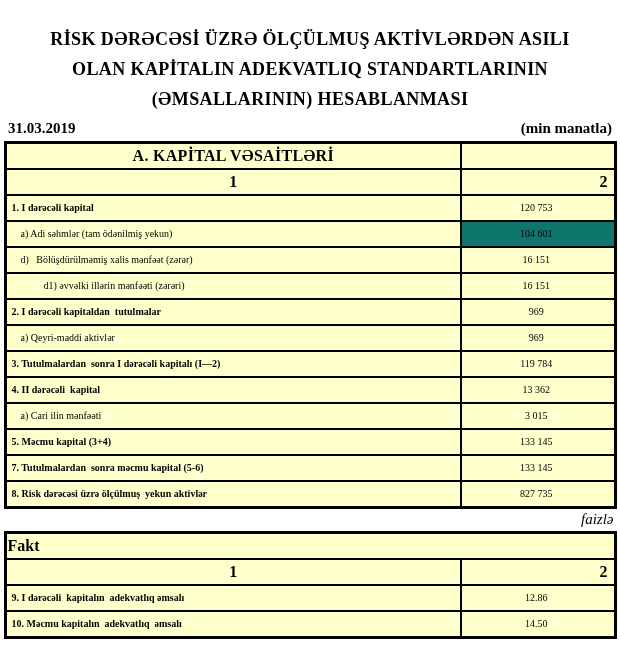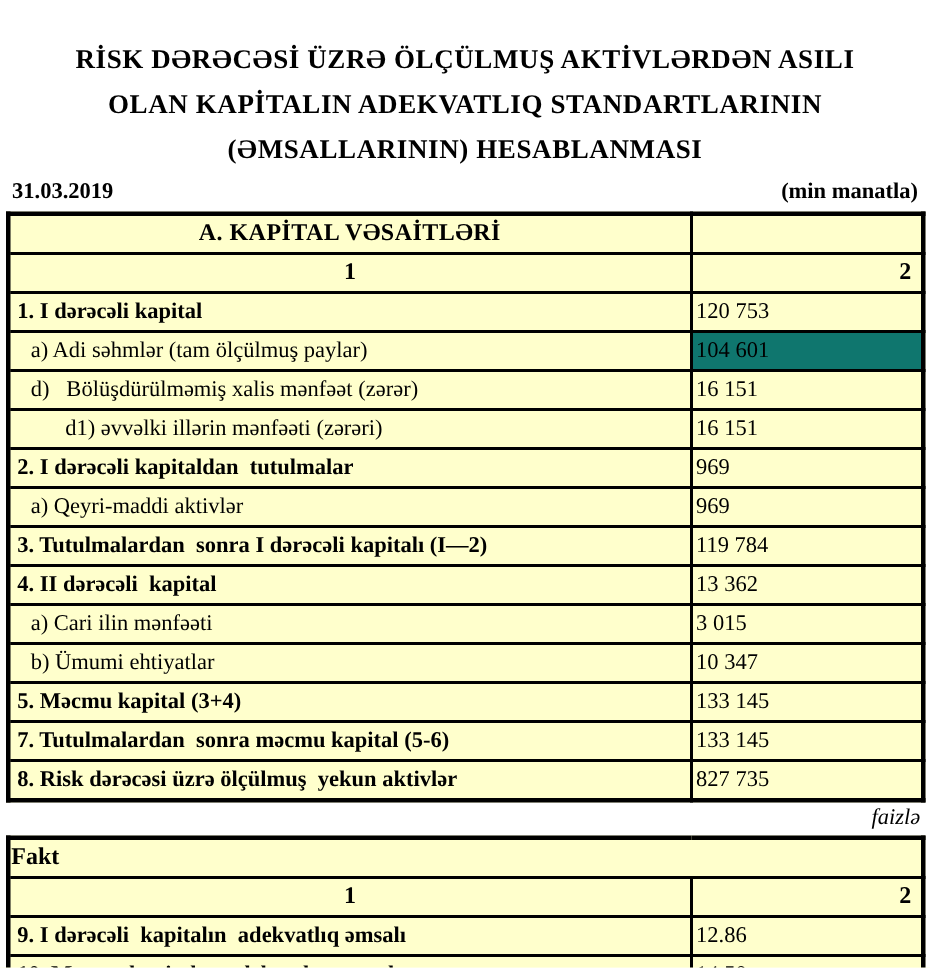--- a/index.html
+++ b/index.html
@@ -38,21 +38,21 @@
   table {
     border-collapse: collapse;
     width: 610px;
     margin: 0 auto;
     background: #FFFFCC;
     table-layout: fixed;
     border: 3px solid #000000;
   }
   th, td {
     border: 2px solid #000000;
-    font-size: 15px;
+    font-size: 10px;
     height: 22px;
     line-height: 18px;
     vertical-align: middle;
     overflow: hidden;
   }
   th.section {
     font-size: 16px;
     font-weight: bold;
     letter-spacing: 0.3px;
   }
@@ -60,21 +60,21 @@
   th.c2 { text-align: right; font-weight: bold; font-size: 16px; padding-right: 6px; }
   td.label {
     text-align: left;
     padding: 1px 4px 1px 5px;
     white-space: pre-wrap;
   }
   td.label.lvl1 { padding-left: 14px; }
   td.label.lvl2 { padding-left: 37px; }
   td.label.b { font-weight: bold; }
   td.value {
-    text-align: left;
+    text-align: center;
     padding: 1px 5px 1px 2px;
     white-space: pre-wrap;
   }
   td.value.hl { background: #0f766e; }
   .percent-note {
     width: 608px;
     margin: 0 auto;
     text-align: right;
     font-style: italic;
     font-size: 15px;
@@ -117,21 +117,21 @@
         <th class="c1">1</th>
         <th class="c2">2</th>
       </tr>
     </thead>
     <tbody id="t1body">
         <tr>
           <td class="label lvl0 b">1. I dərəcəli kapital</td>
           <td class="value">120 753</td>
         </tr>
         <tr>
-          <td class="label lvl1">a) Adi səhmlər (tam ölçülmuş paylar)</td>
+          <td class="label lvl1">a) Adi səhmlər (tam ödənilmiş yekun)</td>
           <td class="value hl">104 601</td>
         </tr>
         <tr>
           <td class="label lvl1">d)   Bölüşdürülməmiş xalis mənfəət (zərər)</td>
           <td class="value">16 151</td>
         </tr>
         <tr>
           <td class="label lvl2">d1) əvvəlki illərin mənfəəti (zərəri)</td>
           <td class="value">16 151</td>
         </tr>
@@ -147,24 +147,20 @@
           <td class="label lvl0 b">3. Tutulmalardan  sonra I dərəcəli kapitalı (I—2)</td>
           <td class="value">119 784</td>
         </tr>
         <tr>
           <td class="label lvl0 b">4. II dərəcəli  kapital</td>
           <td class="value">13 362</td>
         </tr>
         <tr>
           <td class="label lvl1">a) Cari ilin mənfəəti</td>
           <td class="value">3 015</td>
-        </tr>
-        <tr>
-          <td class="label lvl1">b) Ümumi ehtiyatlar</td>
-          <td class="value">10 347</td>
         </tr>
         <tr>
           <td class="label lvl0 b">5. Məcmu kapital (3+4)</td>
           <td class="value">133 145</td>
         </tr>
         <tr>
           <td class="label lvl0 b">7. Tutulmalardan  sonra məcmu kapital (5-6)</td>
           <td class="value">133 145</td>
         </tr>
         <tr>

